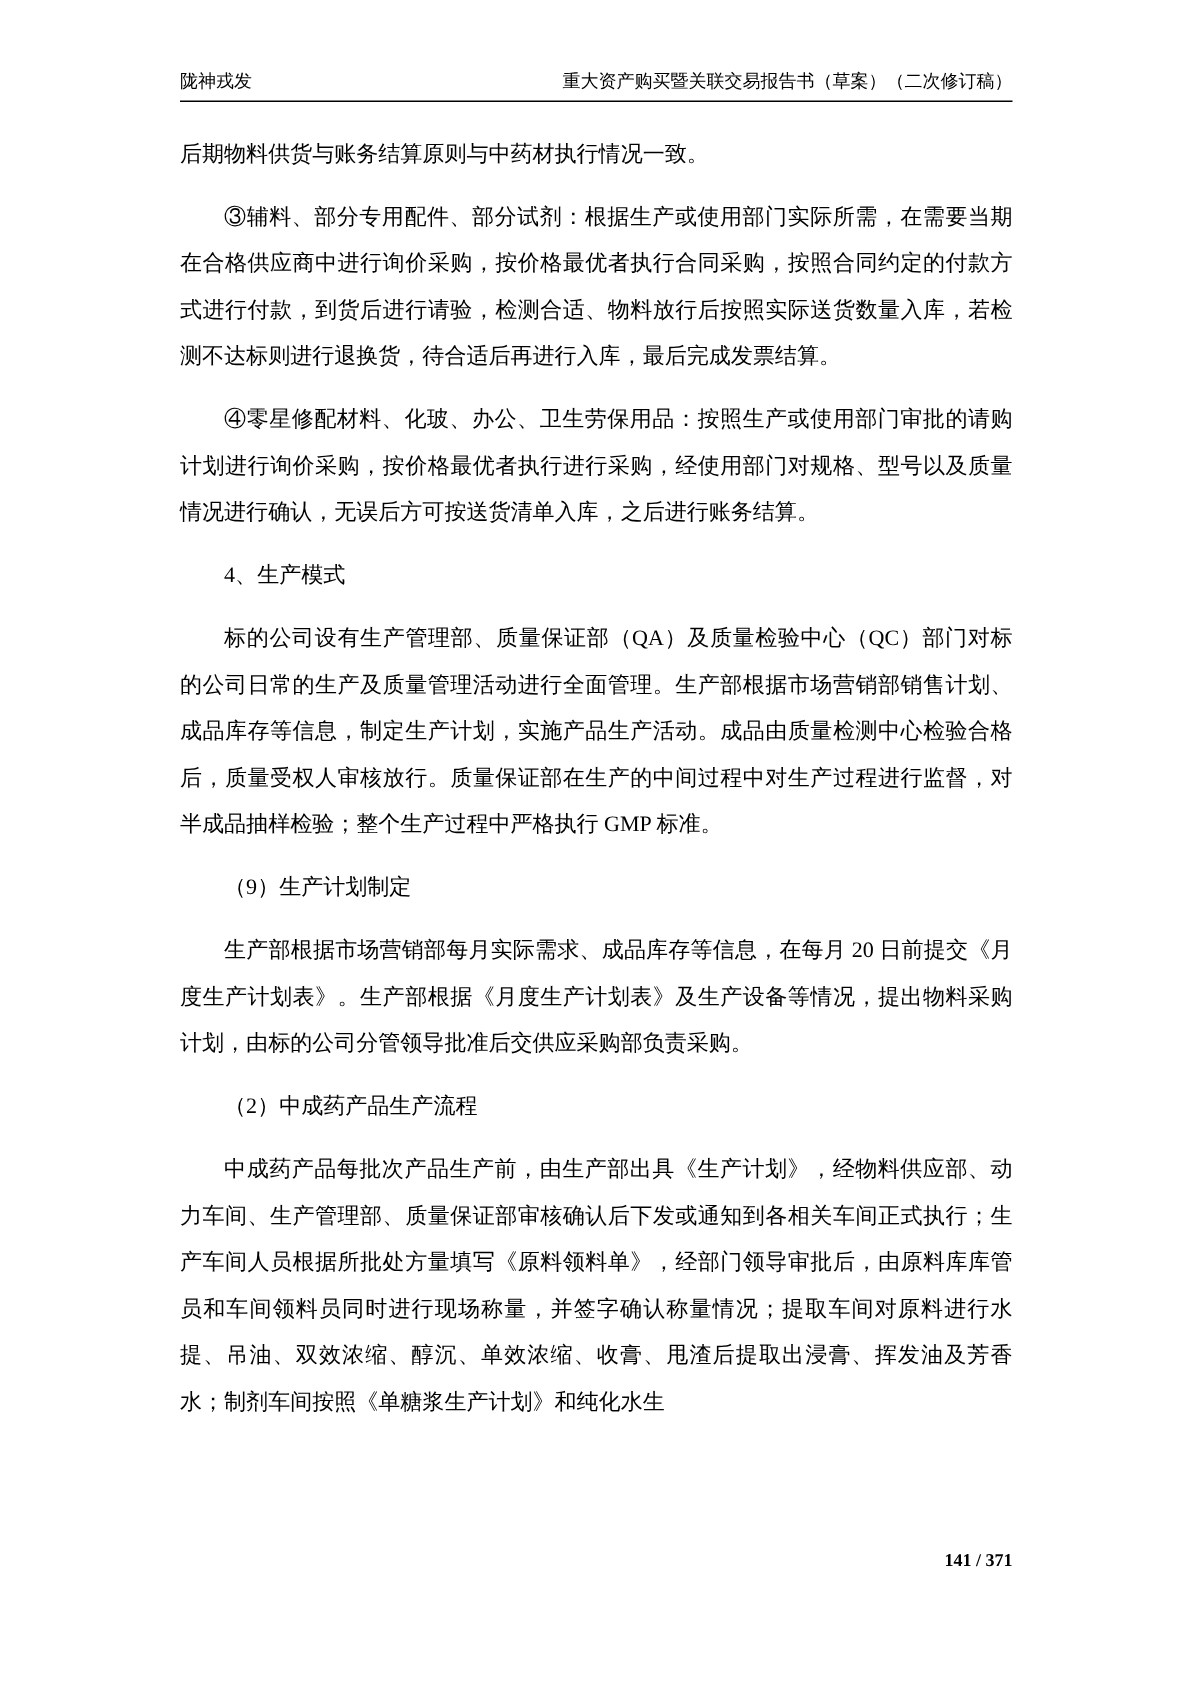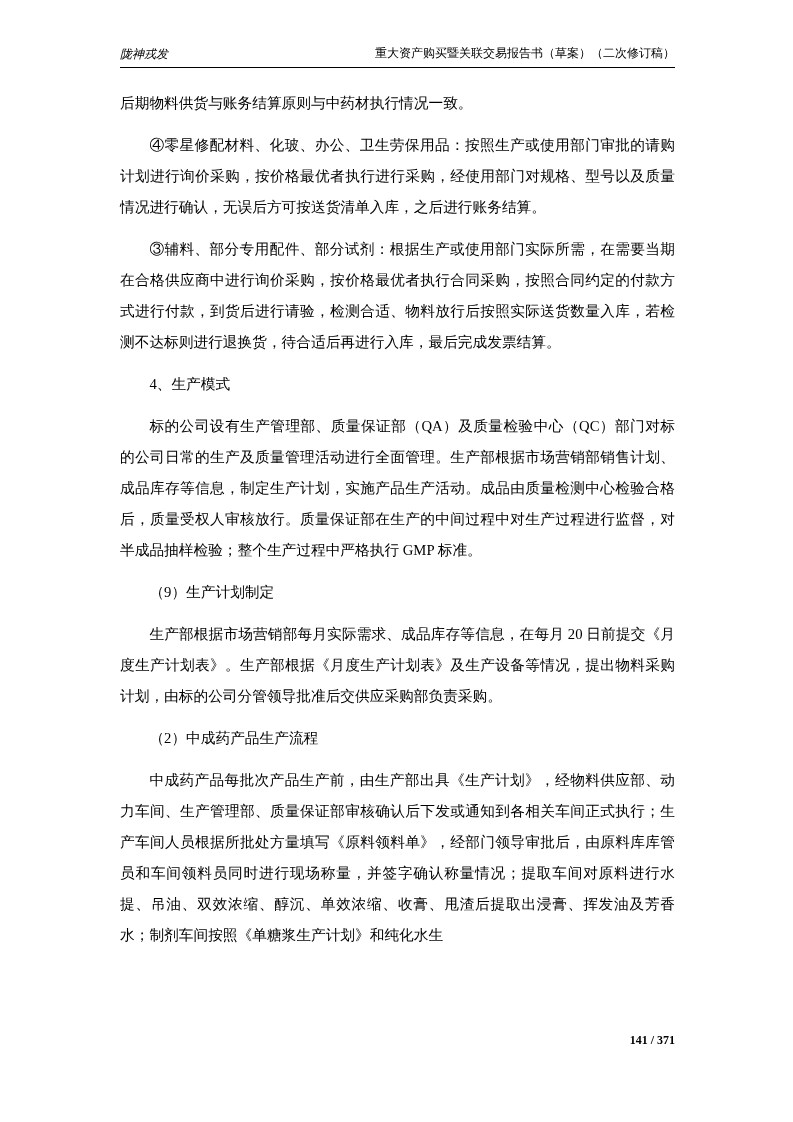--- a/index.html
+++ b/index.html
@@ -21,22 +21,22 @@
   }
   .header {
     display: flex;
     justify-content: space-between;
     align-items: flex-end;
     font-size: 12px;
     line-height: 16px;
     padding-bottom: 5px;
     border-bottom: 1px solid #000000;
   }
-  .header .hleft { white-space: nowrap; font-style: italic; }
-  .header .hright { white-space: nowrap; font-family: Liberation Mono, monospace; }
+  .header .hleft { white-space: nowrap; }
+  .header .hright { white-space: nowrap; }
   .doc-body {
     margin-top: 20px;
     font-size: 14.7px;
     line-height: 31px;
     text-align: justify;
   }
   .doc-body p {
     margin: 0 0 11px 0;
   }
   .doc-body p.indent {
@@ -60,22 +60,22 @@
 
 <div class="page">
 
   <div class="header">
     <span class="hleft">陇神戎发</span>
     <span class="hright">重大资产购买暨关联交易报告书（草案）（二次修订稿）</span>
   </div>
 
   <div class="doc-body" id="doc-body">
       <p class="flush">后期物料供货与账务结算原则与中药材执行情况一致。</p>
+      <p class="indent">③辅料、部分专用配件、部分试剂：根据生产或使用部门实际所需，在需要当期在合格供应商中进行询价采购，按价格最优者执行合同采购，按照合同约定的付款方式进行付款，到货后进行请验，检测合适、物料放行后按照实际送货数量入库，若检测不达标则进行退换货，待合适后再进行入库，最后完成发票结算。</p>
       <p class="indent">④零星修配材料、化玻、办公、卫生劳保用品：按照生产或使用部门审批的请购计划进行询价采购，按价格最优者执行进行采购，经使用部门对规格、型号以及质量情况进行确认，无误后方可按送货清单入库，之后进行账务结算。</p>
-      <p class="indent">③辅料、部分专用配件、部分试剂：根据生产或使用部门实际所需，在需要当期在合格供应商中进行询价采购，按价格最优者执行合同采购，按照合同约定的付款方式进行付款，到货后进行请验，检测合适、物料放行后按照实际送货数量入库，若检测不达标则进行退换货，待合适后再进行入库，最后完成发票结算。</p>
       <p class="indent">4、生产模式</p>
       <p class="indent">标的公司设有生产管理部、质量保证部（QA）及质量检验中心（QC）部门对标的公司日常的生产及质量管理活动进行全面管理。生产部根据市场营销部销售计划、成品库存等信息，制定生产计划，实施产品生产活动。成品由质量检测中心检验合格后，质量受权人审核放行。质量保证部在生产的中间过程中对生产过程进行监督，对半成品抽样检验；整个生产过程中严格执行 GMP 标准。</p>
       <p class="indent">（9）生产计划制定</p>
       <p class="indent">生产部根据市场营销部每月实际需求、成品库存等信息，在每月 20 日前提交《月度生产计划表》。生产部根据《月度生产计划表》及生产设备等情况，提出物料采购计划，由标的公司分管领导批准后交供应采购部负责采购。</p>
       <p class="indent">（2）中成药产品生产流程</p>
       <p class="indent">中成药产品每批次产品生产前，由生产部出具《生产计划》，经物料供应部、动力车间、生产管理部、质量保证部审核确认后下发或通知到各相关车间正式执行；生产车间人员根据所批处方量填写《原料领料单》，经部门领导审批后，由原料库库管员和车间领料员同时进行现场称量，并签字确认称量情况；提取车间对原料进行水提、吊油、双效浓缩、醇沉、单效浓缩、收膏、甩渣后提取出浸膏、挥发油及芳香水；制剂车间按照《单糖浆生产计划》和纯化水生</p>
     </div>
 
   <div class="footer">
     <span>141 / 371</span>

